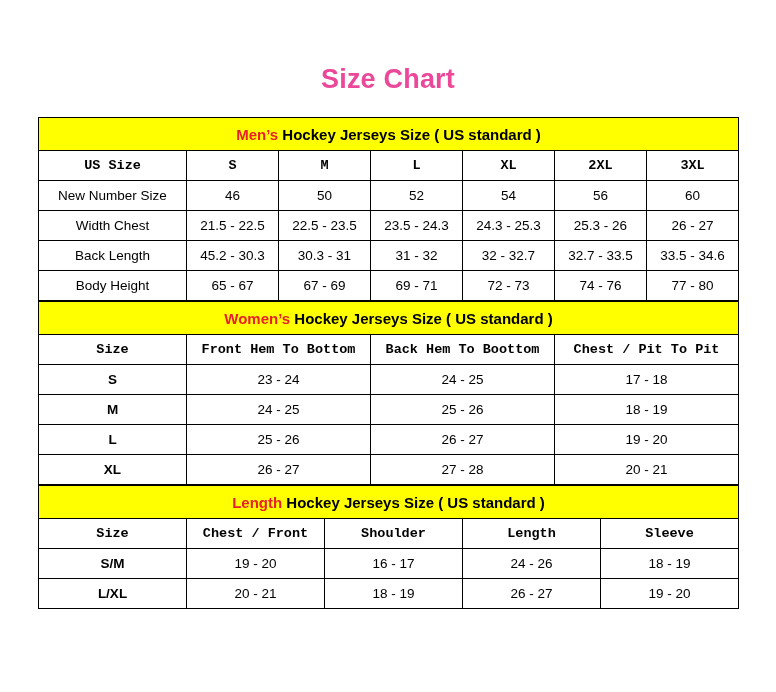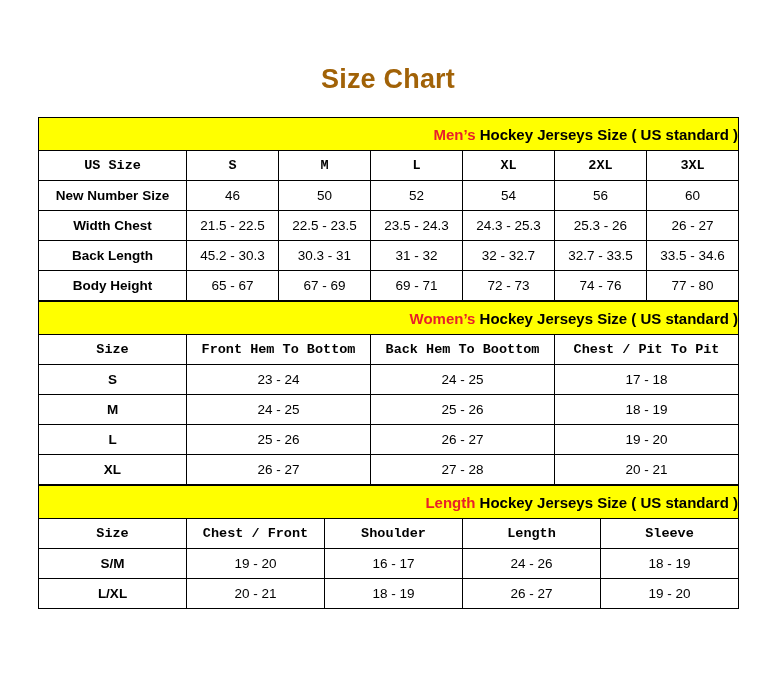--- a/index.html
+++ b/index.html
@@ -15,21 +15,21 @@
     overflow: hidden;
   }
   .page {
     position: relative;
     width: 776px;
     height: 692px;
     box-sizing: border-box;
   }
   .title {
     text-align: center;
-    color: #a16207;
+    color: #ec4899;
     font-size: 27px;
     font-weight: bold;
     padding-top: 64px;
     letter-spacing: 0.2px;
   }
   .tables-wrap {
     margin: 22px auto 0 auto;
     width: 700px;
   }
   table {
@@ -44,31 +44,30 @@
     vertical-align: middle;
     padding: 0;
     height: 29px;
     font-weight: normal;
   }
   .section-head td {
     background: #ffff00;
     font-weight: bold;
     font-size: 15px;
     height: 32px;
-    text-align: right;
   }
   .section-head .accent {
     color: #e8202a;
   }
   .colhead td {
     font-weight: bold;
     font-family: Liberation Mono, monospace;
   }
   .rowlabel {
-    font-weight: bold;
+    font-weight: normal;
   }
   .bold-cell {
     font-weight: bold;
   }
   
   .men col.c0 { width: 148px; }
   .men col.cx { width: 92px; }
   
   .women col.c0 { width: 148px; }
   .women col.cx { width: 184px; }

